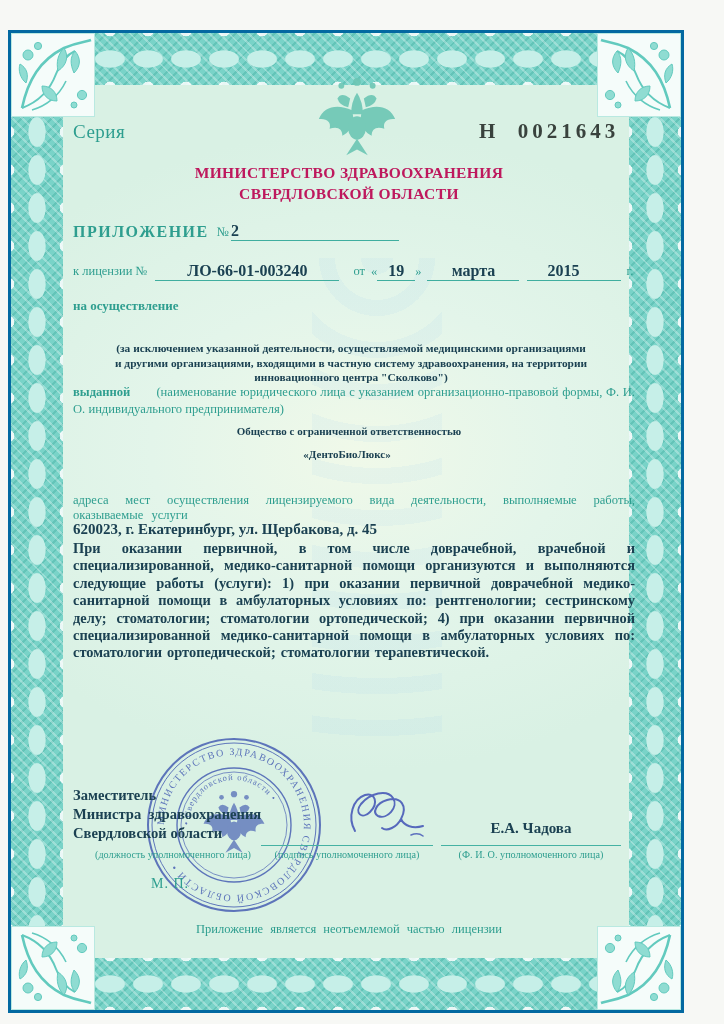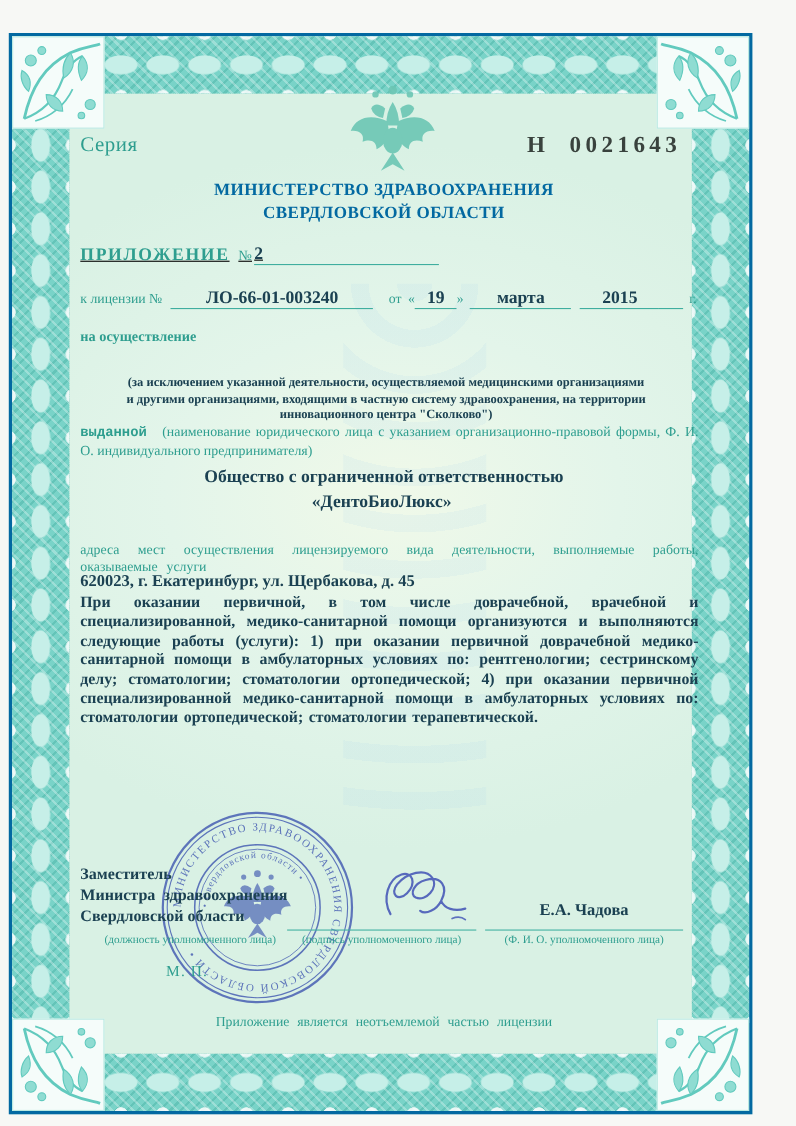--- a/index.html
+++ b/index.html
@@ -57,38 +57,38 @@
     background:#f5fcfa; border:1px solid #b9e9e1;
   }
   .corner.tl { left:0; top:0; }
   .corner.tr { right:0; top:0; transform:scaleX(-1); }
   .corner.bl { left:0; bottom:0; transform:scaleY(-1); }
   .corner.br { right:0; bottom:0; transform:rotate(180deg); }
   
   .abs { position:absolute; z-index:4; }
   .t-teal  { color:#2e9e8f; }
   .t-ink   { color:#1b4152; }
-  .t-head  { color:#0369a1; }
+  .t-head  { color:#be185d; }
   .series      { font-size:19px; letter-spacing:.5px; }
   .form-number { font-size:21px; font-weight:600; letter-spacing:4px; color:#39423d; white-space:pre; }
   .ministry    { width:548px; text-align:center; font-weight:bold; font-size:15.5px; letter-spacing:.4px; }
-  .appendix-row { display:flex; align-items:flex-end; gap:8px;text-decoration:underline; }
+  .appendix-row { display:flex; align-items:flex-end; gap:8px; }
   .appendix-label { font-size:16px; font-weight:bold; letter-spacing:1.5px; }
   .no-sign     { font-size:13px; padding-bottom:1px; }
   .fill-line   { border-bottom:1px solid #3fae9f; }
   .app-num     { display:inline-block; width:168px; margin-left:-6px; font-size:16px; font-weight:bold; line-height:18px; }
   .license-row { display:flex; align-items:flex-end; width:566px; }
   .license-row .lbl { font-size:12.5px; padding-bottom:2px; white-space:nowrap; }
   .license-row .val { font-size:16px; font-weight:bold; text-align:center; line-height:19px; }
   .na-osu      { font-size:13px; font-weight:600; }
   .act-type    { width:548px; text-align:center; font-size:15.5px; font-weight:bold; word-spacing:5px; white-space:pre; }
   .exception   { width:478px; text-align:center; font-size:11.4px; font-weight:bold; line-height:14.6px; }
   .issued      { width:562px; font-size:12.6px; line-height:16.5px; text-align:justify; }
-  .issued .strong { font-weight:bold; margin-right:14px;font-family:Liberation Mono, monospace; }
-  .org         { width:548px; text-align:center; font-size:16px; font-weight:bold; }
+  .issued .strong { font-weight:bold; margin-right:26px; }
+  .org         { width:548px; text-align:center; font-size:11px; font-weight:bold; }
   .addr-hint   { width:562px; font-size:12.6px; line-height:14.5px; text-align:justify; word-spacing:5px; }
   .address     { font-size:15px; font-weight:bold; }
   .works       { width:562px; font-size:14.4px; font-weight:bold; line-height:17.4px; text-align:justify; word-spacing:1.5px; }
   .pos-line    { font-size:14.6px; font-weight:bold; line-height:18.6px; white-space:pre;font-family:Liberation Serif, serif; }
   .sig-line    { border-bottom:1px solid #45b2a3; height:1px; z-index:3; }
   .hint        { font-size:10.2px; text-align:center; white-space:nowrap; }
   .signee      { width:180px; text-align:center; font-size:15px; font-weight:bold; }
   .mp          { font-size:14px; letter-spacing:1px;text-align:right; }
   .footer-note { width:548px; text-align:center; font-size:12.5px; word-spacing:4px; }
   .seal-svg    { position:absolute; z-index:3; opacity:.82; mix-blend-mode:multiply; }

